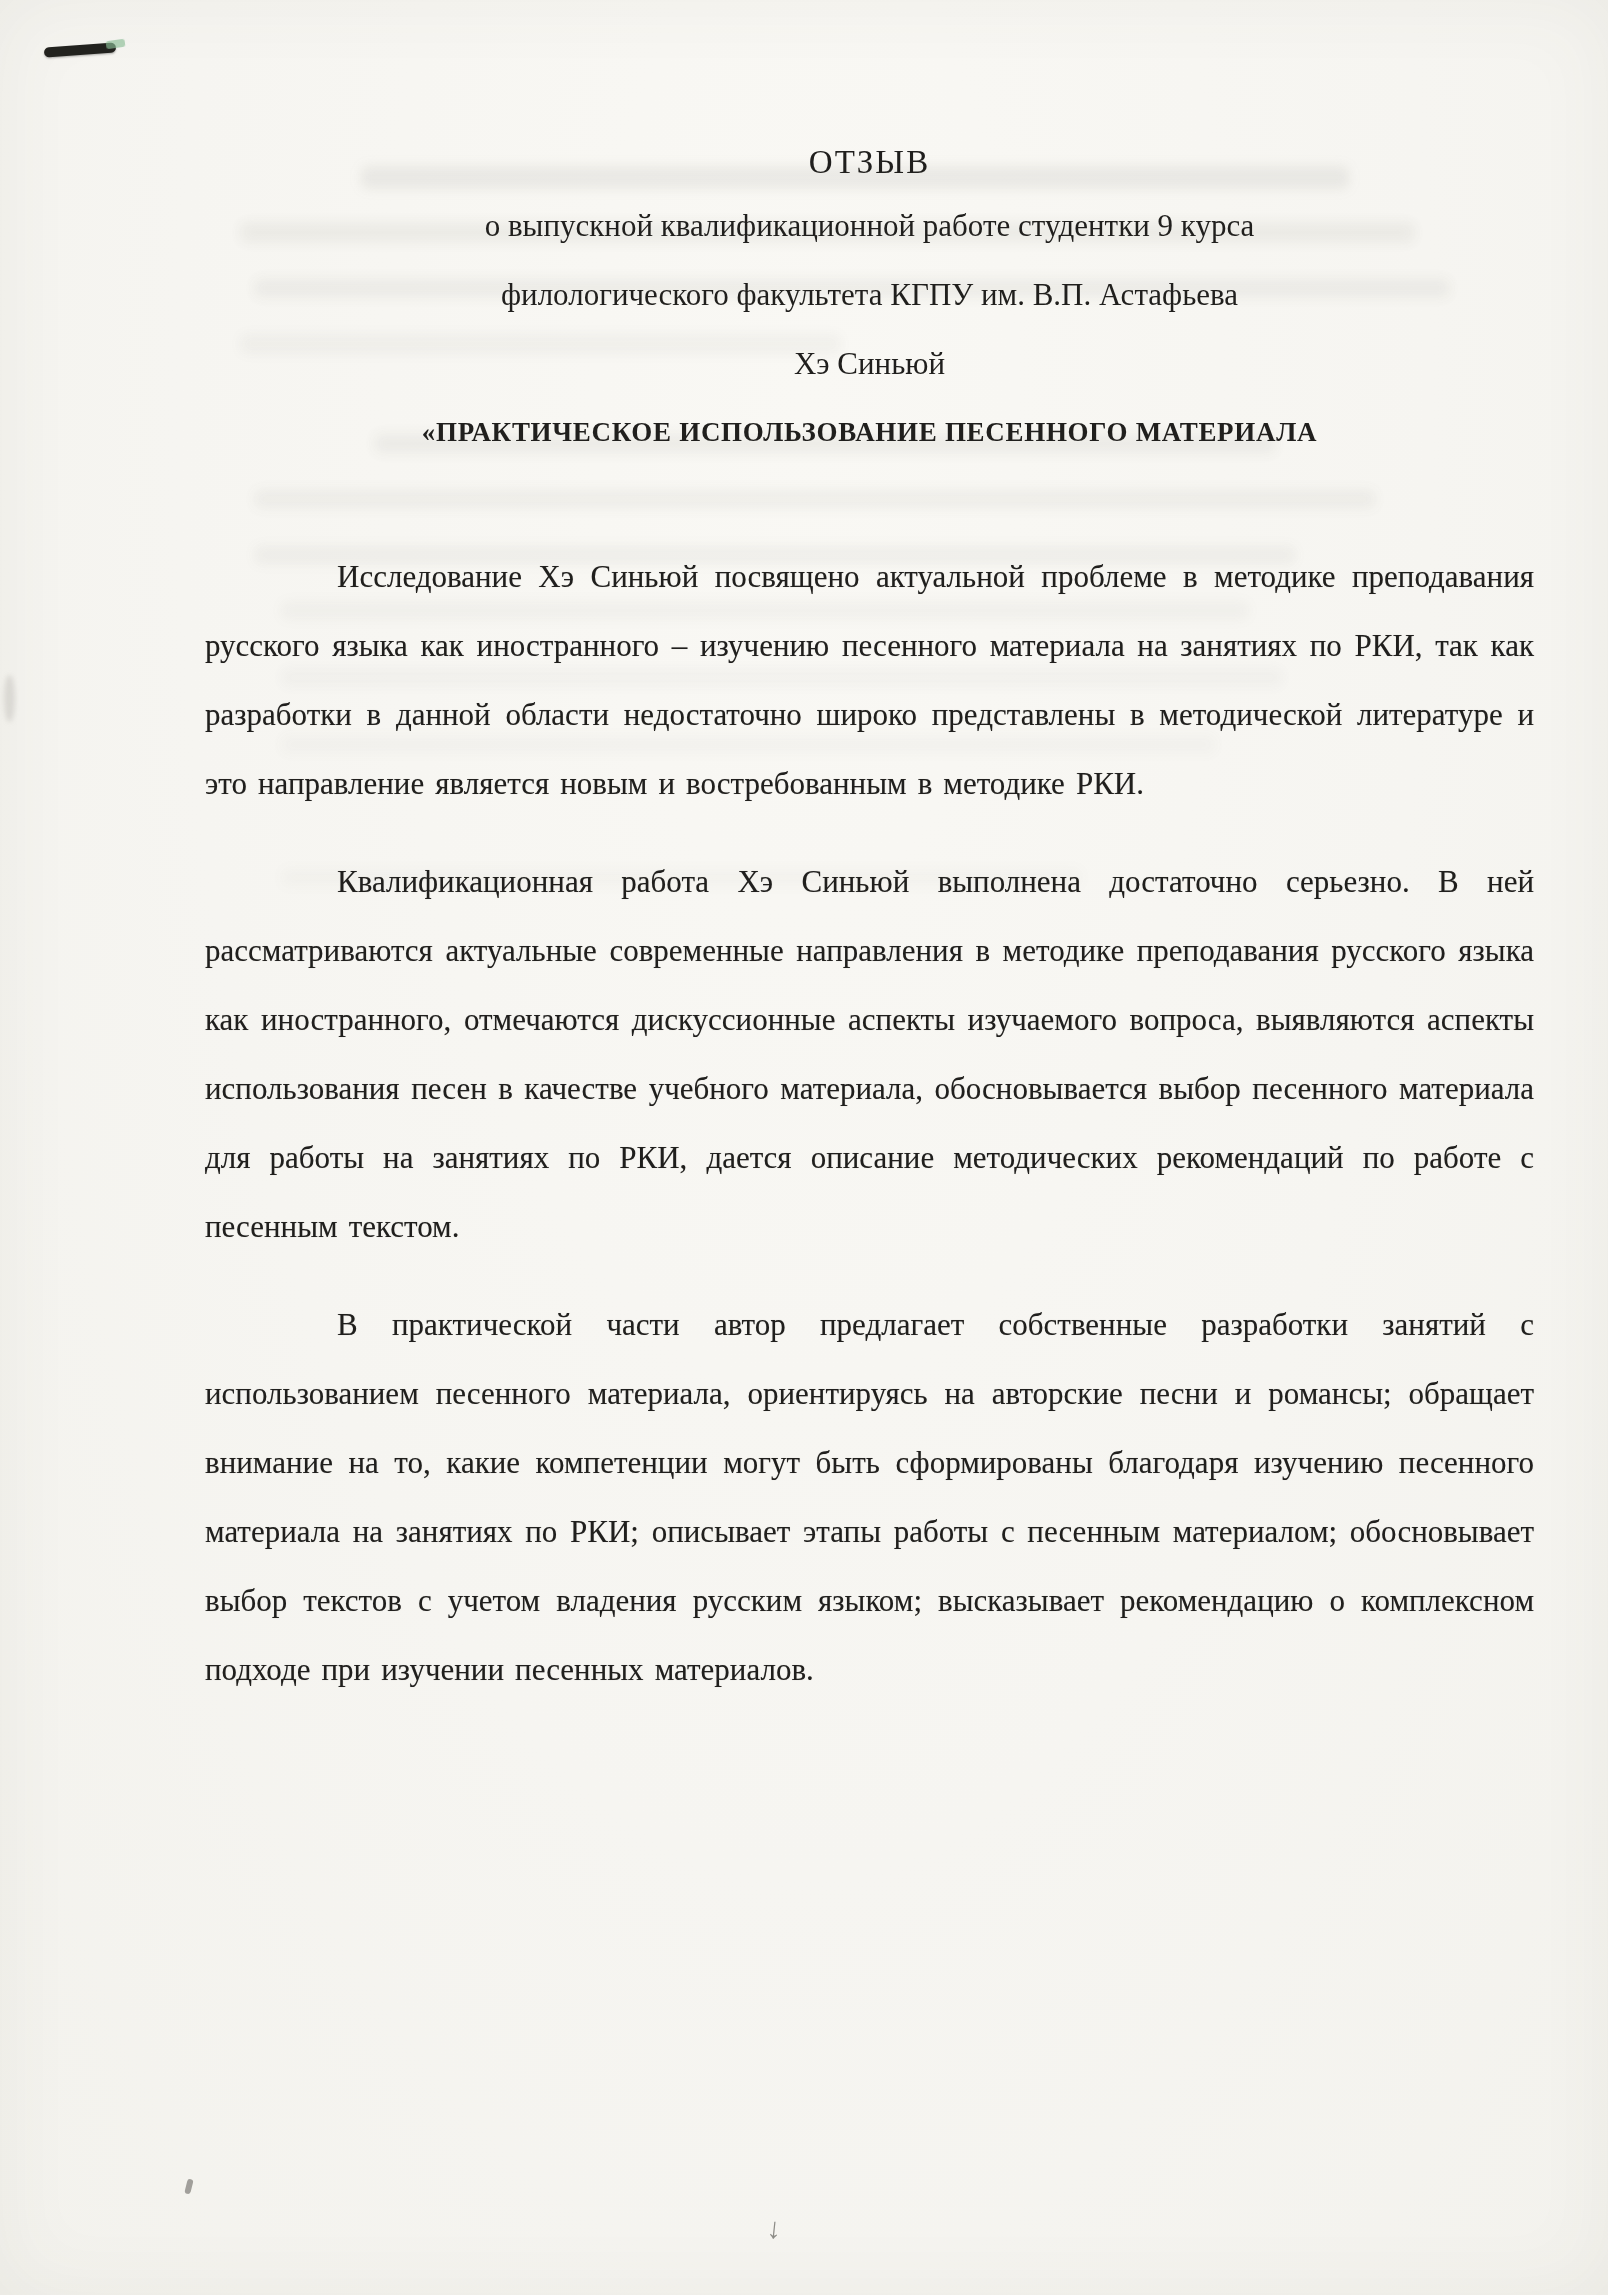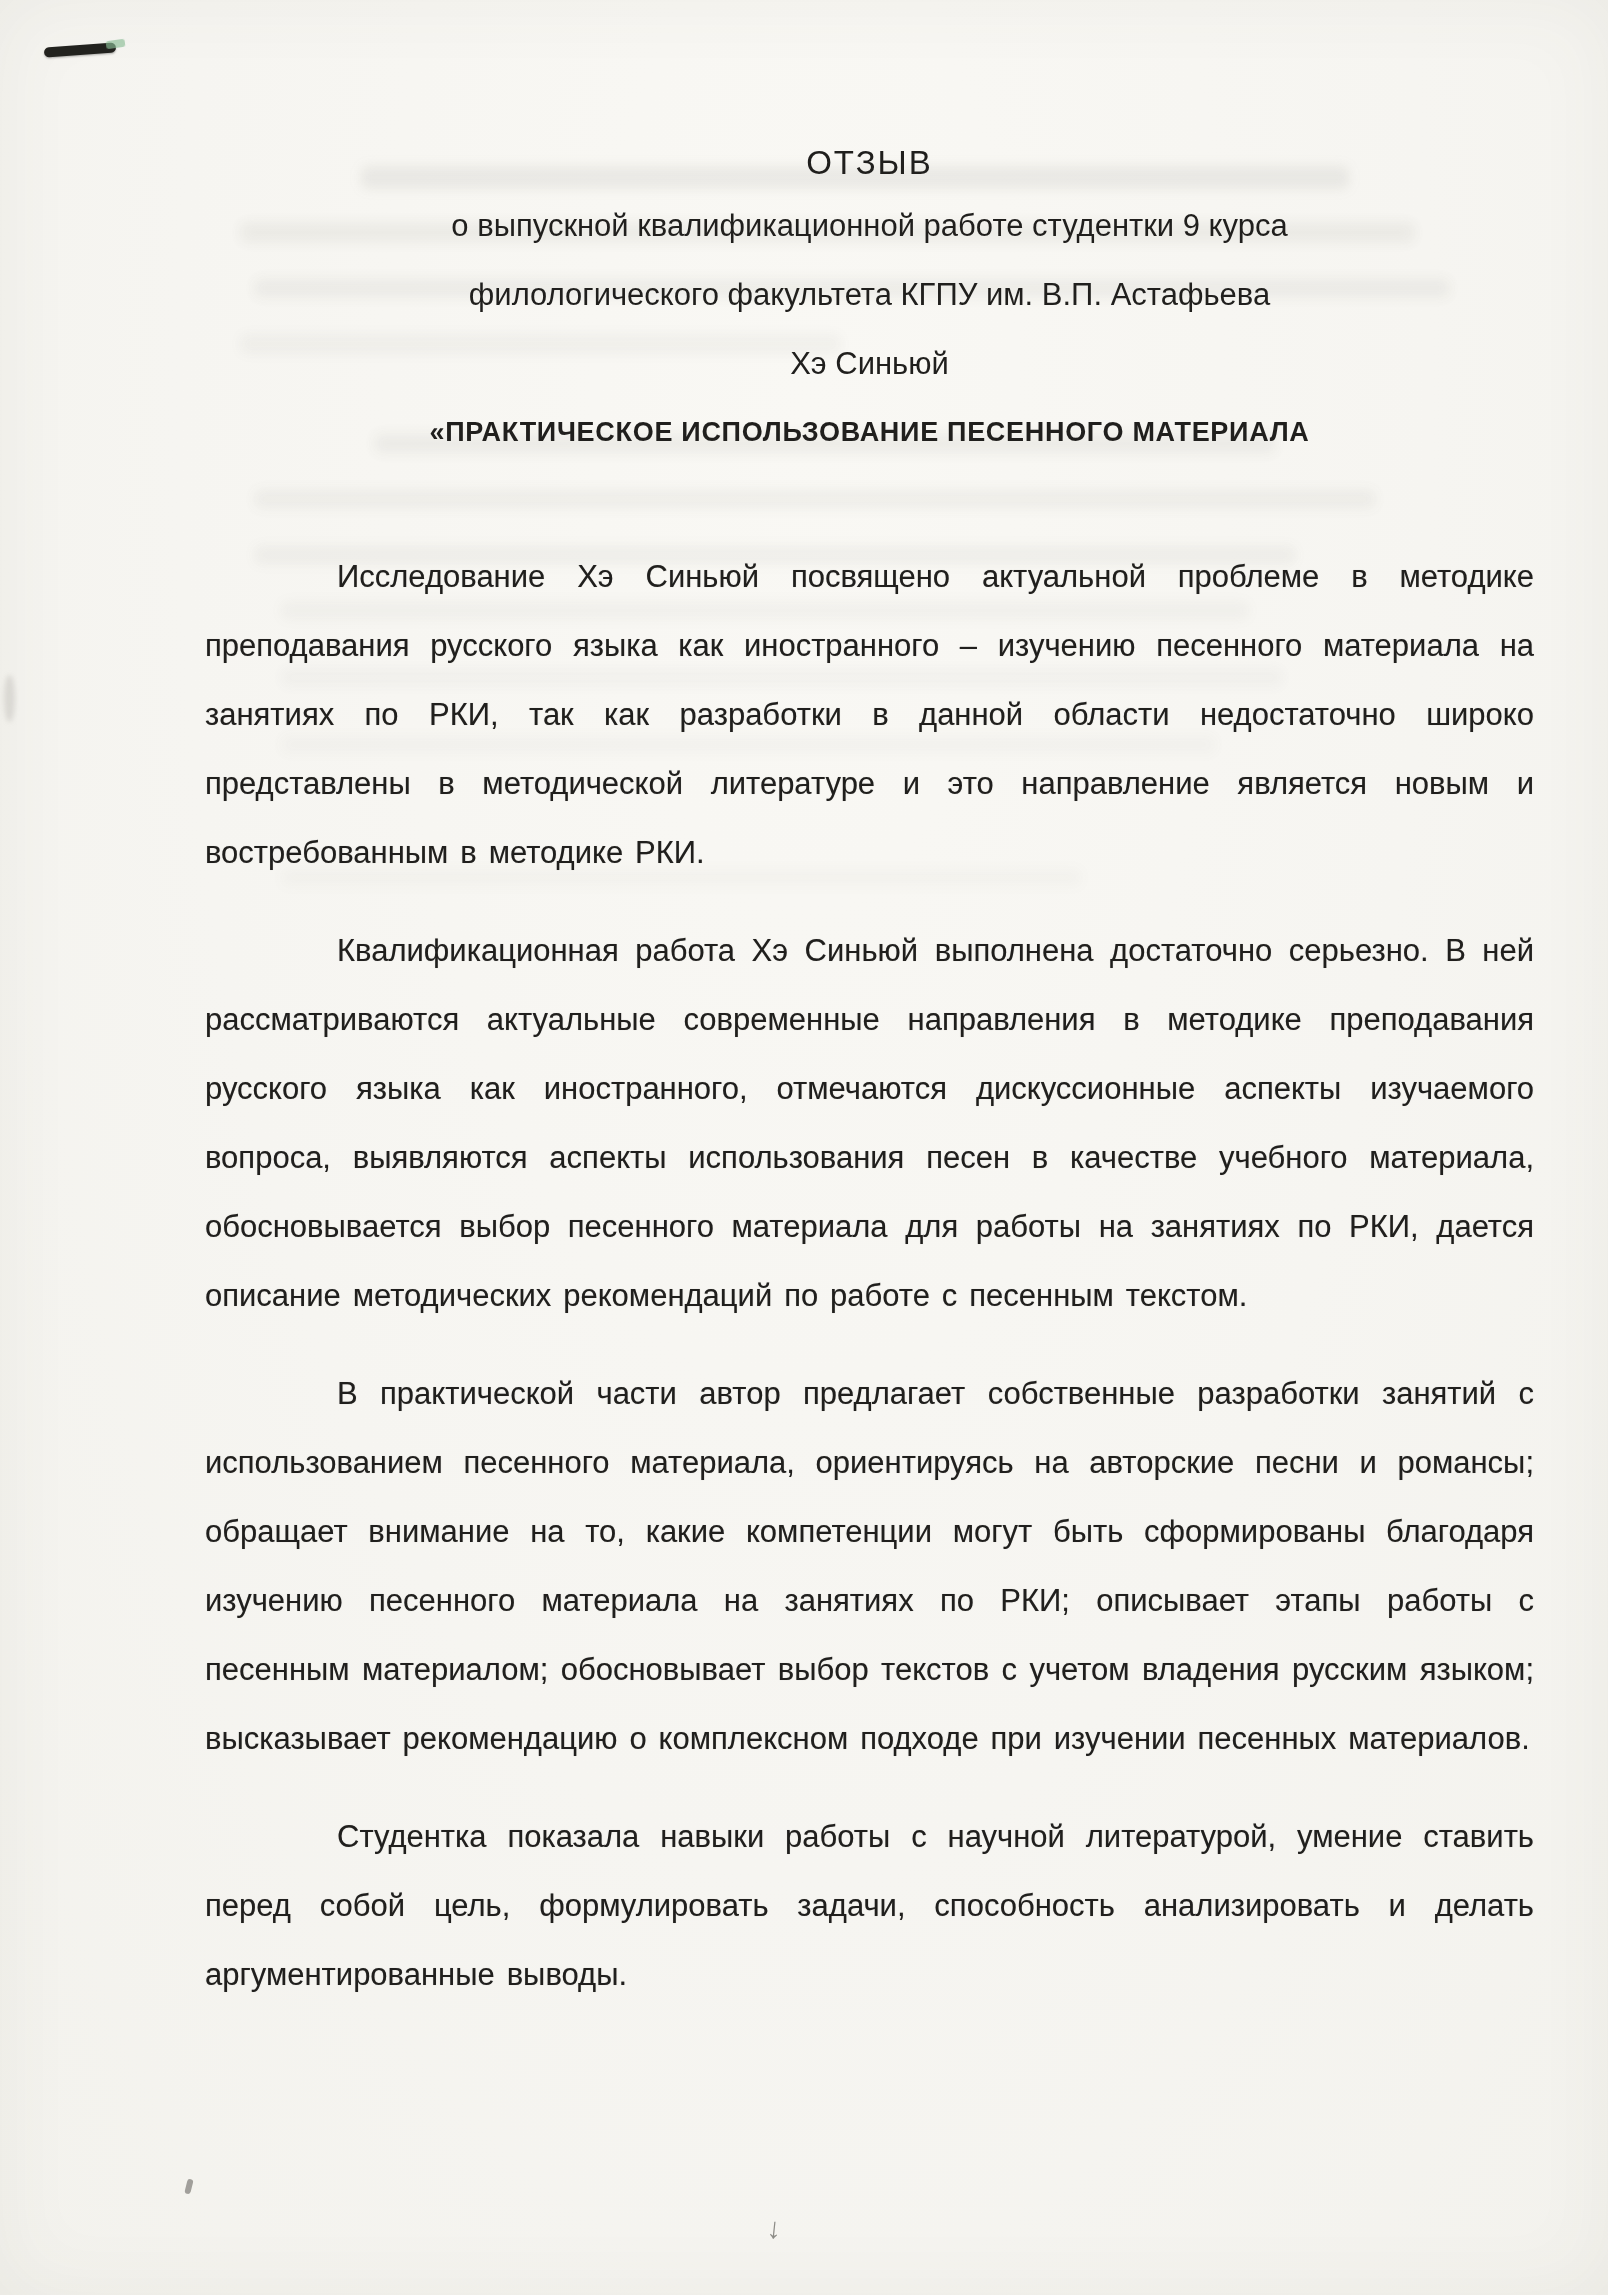--- a/index.html
+++ b/index.html
@@ -7,21 +7,21 @@
     padding: 0;
     background: #efeeea;
   }
   .page {
     position: relative;
     width: 1609px;
     height: 2295px;
     overflow: hidden;
     background:
       radial-gradient(ellipse at 50% 18%, #f9f8f4 0%, #f6f5f1 55%, #f3f2ed 100%);
-    font-family: Liberation Sans, sans-serif;
+    font-family: Liberation Serif, serif;
     color: #201f1d;
   }
   .page::after {
     content: "";
     position: absolute;
     inset: 0;
     pointer-events: none;
     box-shadow: inset 0 0 80px rgba(80, 78, 70, 0.06);
   }
 
@@ -147,21 +147,20 @@
       <div class="h-line">о выпускной квалификационной работе студентки 9 курса</div>
       <div class="h-line">филологического факультета КГПУ им. В.П. Астафьева</div>
       <div class="h-line">Хэ Синьюй</div>
       <div class="h-line h-subject">«ПРАКТИЧЕСКОЕ ИСПОЛЬЗОВАНИЕ ПЕСЕННОГО МАТЕРИАЛА</div>
     </div>
 
     <div class="body-text">
       <p class="para">Исследование Хэ Синьюй посвящено актуальной проблеме в методике преподавания русского языка как иностранного – изучению песенного материала на занятиях по РКИ, так как разработки в данной области недостаточно широко представлены в методической литературе и это направление является новым и востребованным в методике РКИ.</p>
       <p class="para">Квалификационная работа Хэ Синьюй выполнена достаточно серьезно. В ней рассматриваются актуальные современные направления в методике преподавания русского языка как иностранного, отмечаются дискуссионные аспекты изучаемого вопроса, выявляются аспекты использования песен в качестве учебного материала, обосновывается выбор песенного материала для работы на занятиях по РКИ, дается описание методических рекомендаций по работе с песенным текстом.</p>
       <p class="para">В практической части автор предлагает собственные разработки занятий с использованием песенного материала, ориентируясь на авторские песни и романсы; обращает внимание на то, какие компетенции могут быть сформированы благодаря изучению песенного материала на занятиях по РКИ; описывает этапы работы с песенным материалом; обосновывает выбор текстов с учетом владения русским языком; высказывает рекомендацию о комплексном подходе при изучении песенных материалов.</p>
-      <p class="para">Студентка показала навыки работы с научной литературой, умение ставить перед собой цель, формулировать задачи, способность анализировать и делать аргументированные выводы.</p>
     </div>
   </div>
 
   <div class="bottom-mark">↓</div>
   <div class="speck-quote"></div>
   <div class="speck-edge"></div>
 
 </div>
 
 

